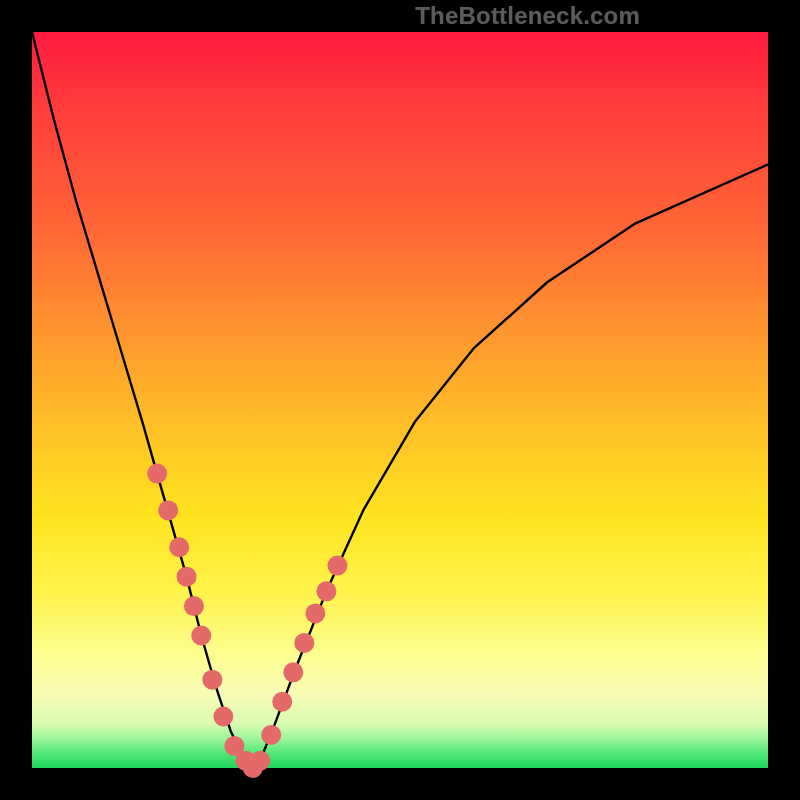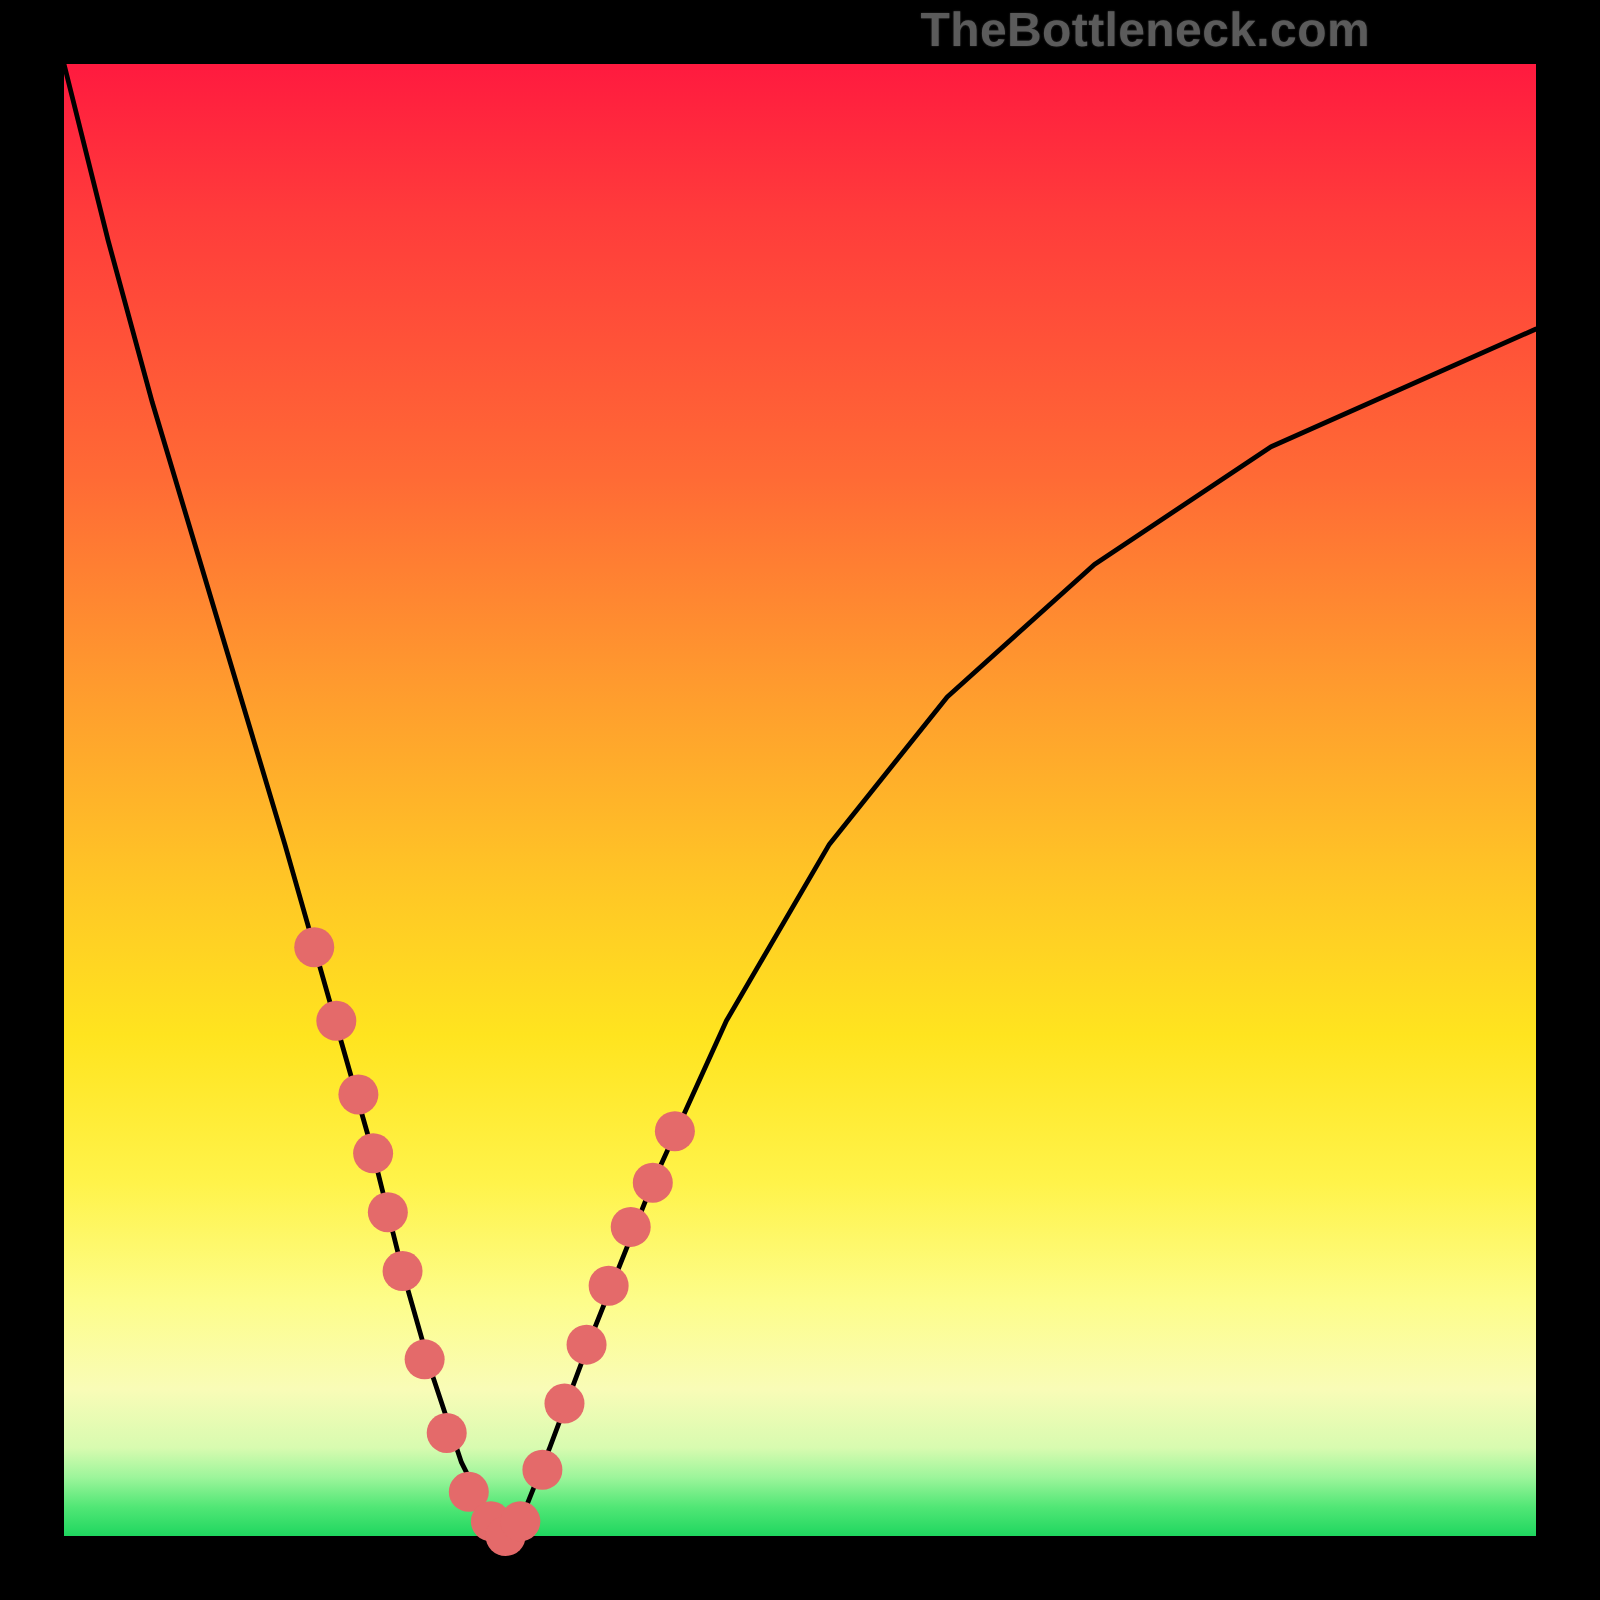--- a/index.html
+++ b/index.html
@@ -9,21 +9,20 @@
     height: 800px;
     background: #000;
     overflow: hidden;
     font-family: Arial, Helvetica, sans-serif;
   }
   .frame {
     position: relative;
     width: 648px;
     height: 800px;
     background: #000;
-    padding-left: 45px;
   }
   .plot {
     position: absolute;
     left: 32px;
     top: 32px;
     width: 736px;
     height: 736px;
     
     background: linear-gradient(
       to bottom,

